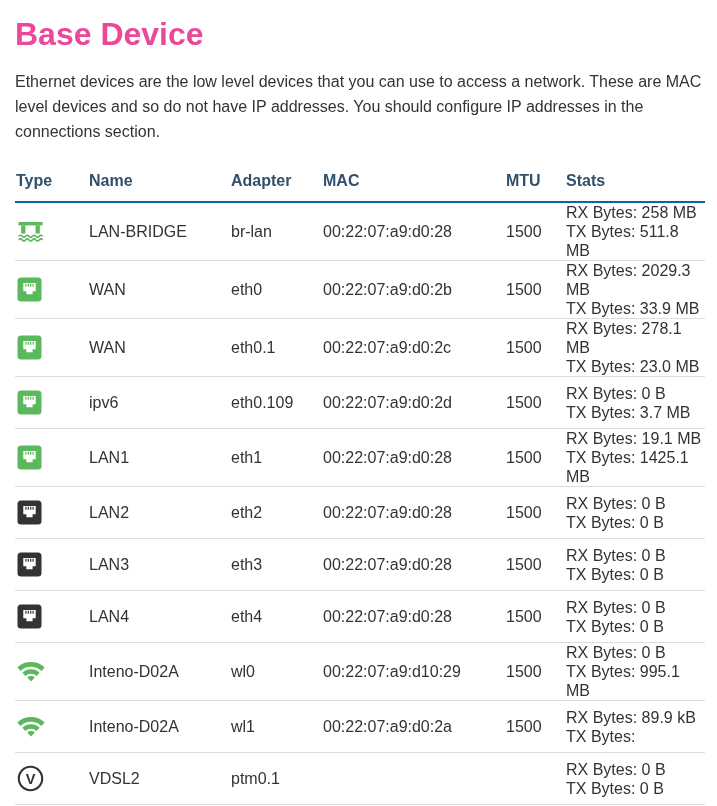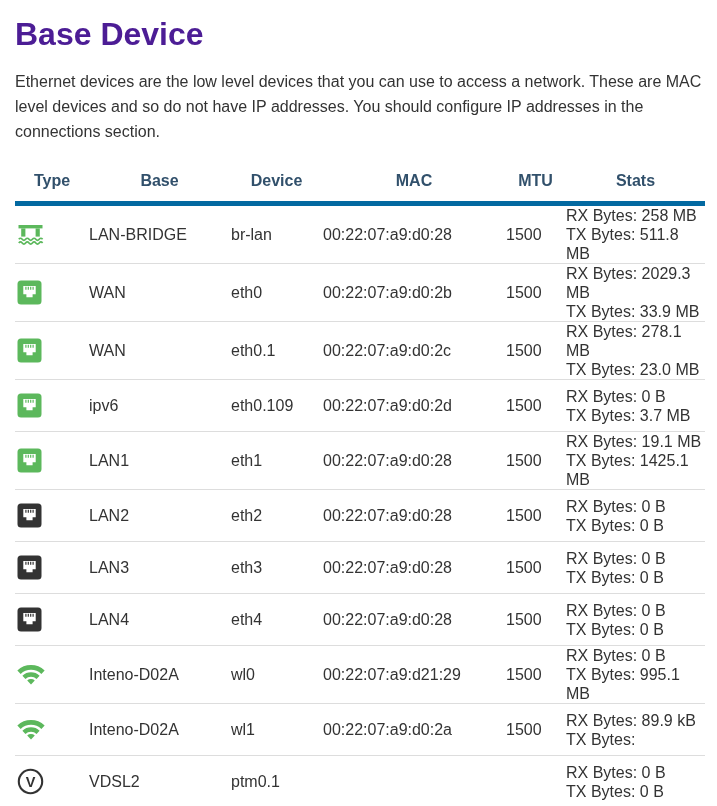--- a/index.html
+++ b/index.html
@@ -10,21 +10,21 @@
     color: #333333;
   }
   .container {
     width: 717px;
     box-sizing: border-box;
     padding: 10px 12px 0 15px;
   }
   h1.page-title {
     font-size: 32px;
     font-weight: bold;
-    color: #4c1d95;
+    color: #ec4899;
     margin: 6px 0 16px 0;
     letter-spacing: 0;
   }
   p.page-desc {
     font-size: 16px;
     line-height: 25px;
     margin: 8px 0 22px 0;
     max-width: 693px;
     color: #333333;
   }
@@ -33,26 +33,26 @@
     table-layout: fixed;
     width: 690px;
   }
   col.c-type    { width: 73px; }
   col.c-name    { width: 142px; }
   col.c-adapter { width: 92px; }
   col.c-mac     { width: 183px; }
   col.c-mtu     { width: 60px; }
   col.c-stats   { width: 140px; }
   .device-table thead th {
-    text-align: center;
+    text-align: left;
     font-size: 16px;
     font-weight: bold;
     color: #31506b;
     padding: 6px 0 11px 1px;
-    border-bottom: 5px solid #0369a1;
+    border-bottom: 2px solid #0369a1;
   }
   .device-table tbody td {
     border-bottom: 1px solid #dddddd;
     height: 51px;
     vertical-align: middle;
     font-size: 16px;
     padding: 0 0 0 1px;
     color: #333333;
   }
   .device-table tbody tr:last-child td {
@@ -81,22 +81,22 @@
       <col class="c-type">
         <col class="c-name">
         <col class="c-adapter">
       <col class="c-mac">
         <col class="c-mtu">
         <col class="c-stats">
     </colgroup>
     <thead>
       <tr>
           <th>Type</th>
-          <th>Base</th>
-          <th>Device</th>
+          <th>Name</th>
+          <th>Adapter</th>
           <th>MAC</th>
           <th>MTU</th>
           <th>Stats</th>
         </tr>
     </thead>
     <tbody>
   <tr>
     <td class="col-type">
       <span class="icon-holder">
     <svg width="27" height="23" viewBox="0 0 27 23" aria-hidden="true">
@@ -289,21 +289,21 @@
     <td class="col-type">
       <span class="icon-holder">
     <svg width="28" height="23" viewBox="0 0 28 23" aria-hidden="true">
       <path d="M2,9.2 a 17.5,17.5 0 0 1 24,0" stroke="#5cb85c" stroke-width="4.8" fill="none"></path>
       <path d="M6.9,14.4 a 10.3,10.3 0 0 1 14.2,0" stroke="#5cb85c" stroke-width="4.4" fill="none"></path>
       <path d="M14,21.5 L10.2,17.4 a 5.6,5.6 0 0 1 7.6,0 z" fill="#5cb85c"></path>
     </svg></span>
     </td>
     <td class="col-name">Inteno-D02A</td>
     <td class="col-adapter">wl0</td>
-    <td class="col-mac">00:22:07:a9:d21:29</td>
+    <td class="col-mac">00:22:07:a9:d10:29</td>
     <td class="col-mtu">1500</td>
     <td class="col-stats">
       <div>RX Bytes: 0 B</div>
       <div>TX Bytes: 995.1 MB</div>
     </td>
   </tr>
 
   <tr>
     <td class="col-type">
       <span class="icon-holder">

